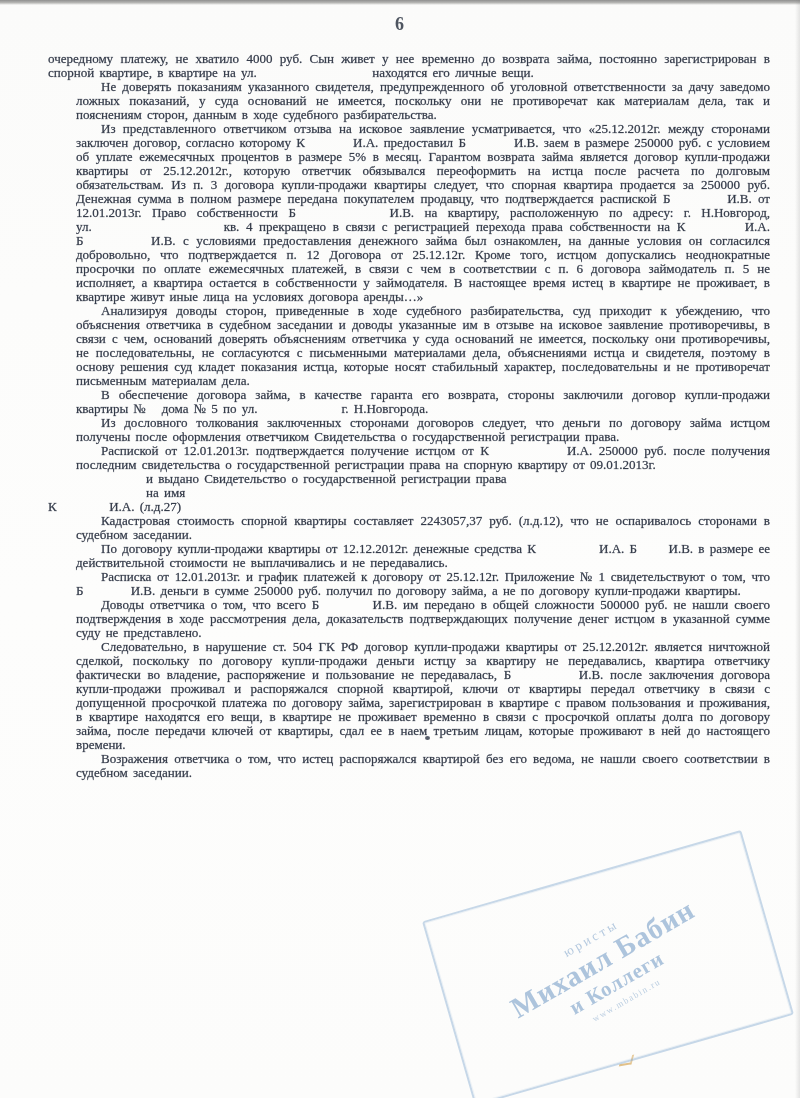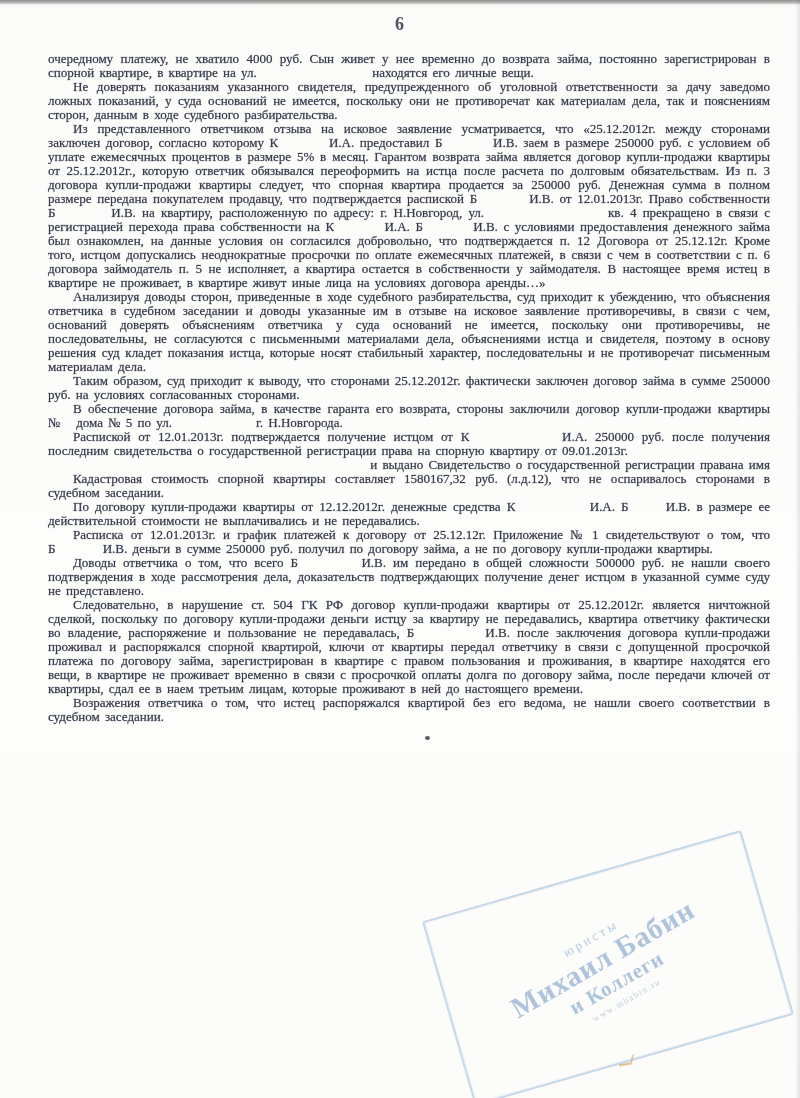--- a/index.html
+++ b/index.html
@@ -31,24 +31,25 @@
   .content {
     position: absolute; left: 48px; top: 52px; width: 722px;
     color: #353c4a;
     font-size: 13px; line-height: 14px;
     text-align: justify;
     word-spacing: 2px;
     -webkit-text-stroke: 0.3px rgba(53,60,74,0.5);
     text-shadow: 0.2px 0.2px 0.3px rgba(60,70,100,0.3);
   }
   .para { margin: 0; }
-  .para.indent { text-indent: 25px; }
+  .para.indent { text-indent: 25px; margin-left: 28px; }
   .line-split {
-    display: flex; justify-content: flex-end;
+    display: flex; justify-content: flex-start;
     padding-left: 98px;
+    flex-direction: column;
   }
   .ink-dot {
     position: absolute; left: 425px; top: 736px;
     width: 5px; height: 4px; border-radius: 50%;
     background: #3a4150; opacity: 0.85;
   }
   .pen-tick {
     position: absolute; left: 620px; top: 1056px;
     width: 11px; height: 7px;
     border-bottom: 2px solid rgba(205,145,45,0.55);
@@ -88,28 +89,29 @@
   <div class="scan-edge-top"></div>
   <div class="scan-edge-right"></div>
 
   <div class="page-number">6</div>
 
   <div class="content">
       <p class="para">очередному платежу, не хватило 4000 руб. Сын живет у нее временно до возврата займа, постоянно зарегистрирован в спорной квартире, в квартире на ул.&nbsp;&nbsp;&nbsp;&nbsp;&nbsp;&nbsp;&nbsp;&nbsp;&nbsp;&nbsp;&nbsp;&nbsp;&nbsp;&nbsp;&nbsp;&nbsp;&nbsp;&nbsp;&nbsp;&nbsp;&nbsp;&nbsp;находятся его личные вещи.</p>
       <p class="para indent">Не доверять показаниям указанного свидетеля, предупрежденного об уголовной ответственности за дачу заведомо ложных показаний, у суда оснований не имеется, поскольку они не противоречат как материалам дела, так и пояснениям сторон, данным в ходе судебного разбирательства.</p>
       <p class="para indent">Из представленного ответчиком отзыва на исковое заявление усматривается, что «25.12.2012г. между сторонами заключен договор, согласно которому К&nbsp;&nbsp;&nbsp;&nbsp;&nbsp;&nbsp;&nbsp;&nbsp;&nbsp;И.А. предоставил Б&nbsp;&nbsp;&nbsp;&nbsp;&nbsp;&nbsp;&nbsp;&nbsp;&nbsp;И.В. заем в размере 250000 руб. с условием об уплате ежемесячных процентов в размере 5% в месяц. Гарантом возврата займа является договор купли-продажи квартиры от 25.12.2012г., которую ответчик обязывался переоформить на истца после расчета по долговым обязательствам. Из п. 3 договора купли-продажи квартиры следует, что спорная квартира продается за 250000 руб. Денежная сумма в полном размере передана покупателем продавцу, что подтверждается распиской Б&nbsp;&nbsp;&nbsp;&nbsp;&nbsp;&nbsp;&nbsp;&nbsp;&nbsp;И.В. от 12.01.2013г. Право собственности Б&nbsp;&nbsp;&nbsp;&nbsp;&nbsp;&nbsp;&nbsp;&nbsp;&nbsp;И.В. на квартиру, расположенную по адресу: г. Н.Новгород, ул.&nbsp;&nbsp;&nbsp;&nbsp;&nbsp;&nbsp;&nbsp;&nbsp;&nbsp;&nbsp;&nbsp;&nbsp;&nbsp;&nbsp;&nbsp;&nbsp;&nbsp;&nbsp;&nbsp;&nbsp;кв. 4 прекращено в связи с регистрацией перехода права собственности на К&nbsp;&nbsp;&nbsp;&nbsp;&nbsp;&nbsp;&nbsp;&nbsp;&nbsp;И.А. Б&nbsp;&nbsp;&nbsp;&nbsp;&nbsp;&nbsp;&nbsp;&nbsp;&nbsp;И.В. с условиями предоставления денежного займа был ознакомлен, на данные условия он согласился добровольно, что подтверждается п. 12 Договора от 25.12.12г. Кроме того, истцом допускались неоднократные просрочки по оплате ежемесячных платежей, в связи с чем в соответствии с п. 6 договора займодатель п. 5 не исполняет, а квартира остается в собственности у займодателя. В настоящее время истец в квартире не проживает, в квартире живут иные лица на условиях договора аренды…»</p>
       <p class="para indent">Анализируя доводы сторон, приведенные в ходе судебного разбирательства, суд приходит к убеждению, что объяснения ответчика в судебном заседании и доводы указанные им в отзыве на исковое заявление противоречивы, в связи с чем, оснований доверять объяснениям ответчика у суда оснований не имеется, поскольку они противоречивы, не последовательны, не согласуются с письменными материалами дела, объяснениями истца и свидетеля, поэтому в основу решения суд кладет показания истца, которые носят стабильный характер, последовательны и не противоречат письменным материалам дела.</p>
-      <p class="para indent">Таким образом, суд приходит к выводу, что сторонами 25.12.2012г. фактически заключен договор займа в сумме 250000 руб. на условиях согласованных сторонами.</p>
       <p class="para indent">В обеспечение договора займа, в качестве гаранта его возврата, стороны заключили договор купли-продажи квартиры №&nbsp;&nbsp;&nbsp;дома № 5 по ул.&nbsp;&nbsp;&nbsp;&nbsp;&nbsp;&nbsp;&nbsp;&nbsp;&nbsp;&nbsp;&nbsp;&nbsp;&nbsp;&nbsp;&nbsp;&nbsp;г. Н.Новгорода.</p>
+      <p class="para indent">Из дословного толкования заключенных сторонами договоров следует, что деньги по договору займа истцом получены после оформления ответчиком Свидетельства о государственной регистрации права.</p>
       <p class="para indent">Распиской от 12.01.2013г. подтверждается получение истцом от К&nbsp;&nbsp;&nbsp;&nbsp;&nbsp;&nbsp;&nbsp;&nbsp;&nbsp;&nbsp;&nbsp;&nbsp;И.А. 250000 руб. после получения последним свидетельства о государственной регистрации права на спорную квартиру от 09.01.2013г.</p>
       <div class="line-split">
         <span>и выдано Свидетельство о государственной регистрации права</span>
         <span>на имя</span>
       </div>
-      <p class="para indent">Кадастровая стоимость спорной квартиры составляет 1580167,32 руб. (л.д.12), что не оспаривалось сторонами в судебном заседании.</p>
+      <p class="para">К&nbsp;&nbsp;&nbsp;&nbsp;&nbsp;&nbsp;&nbsp;&nbsp;&nbsp;&nbsp;И.А. (л.д.27)</p>
+      <p class="para indent">Кадастровая стоимость спорной квартиры составляет 2243057,37 руб. (л.д.12), что не оспаривалось сторонами в судебном заседании.</p>
       <p class="para indent">По договору купли-продажи квартиры от 12.12.2012г. денежные средства К&nbsp;&nbsp;&nbsp;&nbsp;&nbsp;&nbsp;&nbsp;&nbsp;&nbsp;&nbsp;&nbsp;&nbsp;И.А. Б&nbsp;&nbsp;&nbsp;&nbsp;&nbsp;&nbsp;И.В. в размере ее действительной стоимости не выплачивались и не передавались.</p>
       <p class="para indent">Расписка от 12.01.2013г. и график платежей к договору от 25.12.12г. Приложение № 1 свидетельствуют о том, что Б&nbsp;&nbsp;&nbsp;&nbsp;&nbsp;&nbsp;&nbsp;&nbsp;&nbsp;И.В. деньги в сумме 250000 руб. получил по договору займа, а не по договору купли-продажи квартиры.</p>
       <p class="para indent">Доводы ответчика о том, что всего Б&nbsp;&nbsp;&nbsp;&nbsp;&nbsp;&nbsp;&nbsp;&nbsp;&nbsp;И.В. им передано в общей сложности 500000 руб. не нашли своего подтверждения в ходе рассмотрения дела, доказательств подтверждающих получение денег истцом в указанной сумме суду не представлено.</p>
       <p class="para indent">Следовательно, в нарушение ст. 504 ГК РФ договор купли-продажи квартиры от 25.12.2012г. является ничтожной сделкой, поскольку по договору купли-продажи деньги истцу за квартиру не передавались, квартира ответчику фактически во владение, распоряжение и пользование не передавалась, Б&nbsp;&nbsp;&nbsp;&nbsp;&nbsp;&nbsp;&nbsp;&nbsp;&nbsp;&nbsp;И.В. после заключения договора купли-продажи проживал и распоряжался спорной квартирой, ключи от квартиры передал ответчику в связи с допущенной просрочкой платежа по договору займа, зарегистрирован в квартире с правом пользования и проживания, в квартире находятся его вещи, в квартире не проживает временно в связи с просрочкой оплаты долга по договору займа, после передачи ключей от квартиры, сдал ее в наем третьим лицам, которые проживают в ней до настоящего времени.</p>
       <p class="para indent">Возражения ответчика о том, что истец распоряжался квартирой без его ведома, не нашли своего соответствии в судебном заседании.</p>
     </div>
 
   <div class="ink-dot"></div>
   <div class="pen-tick"></div>
 

